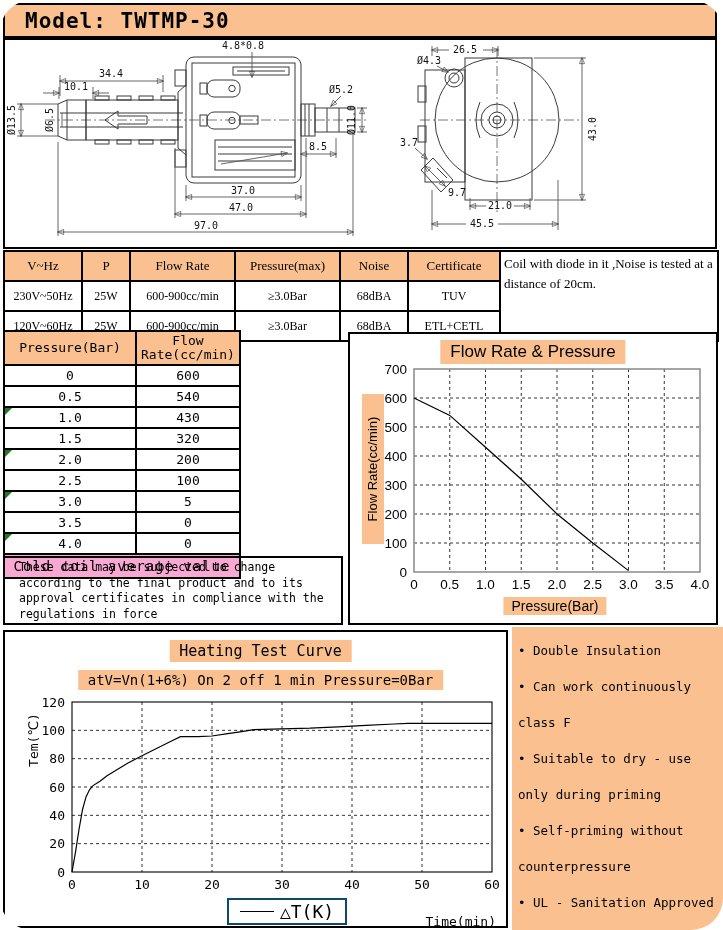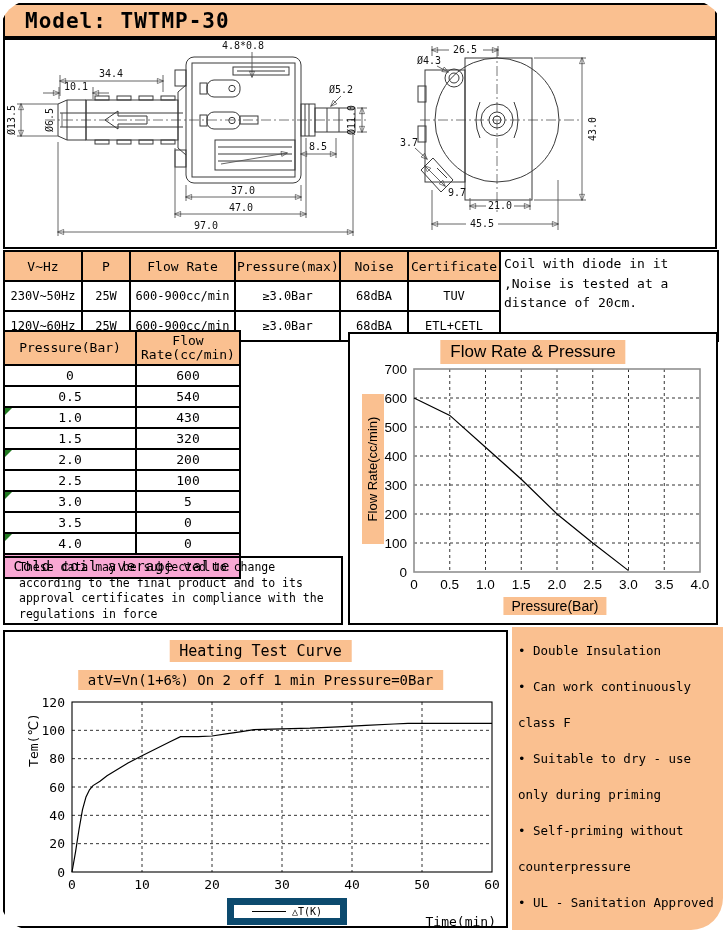--- a/index.html
+++ b/index.html
@@ -15,21 +15,21 @@
   
   .drawing-panel{position:absolute;left:3px;top:38px;width:714px;height:211px;box-sizing:border-box;
                  border:2px solid #000;background:#fff;}
   .dwg{position:absolute;left:0;top:0;}
   .dwg line,.dwg path,.dwg rect,.dwg circle,.dwg polyline{stroke:#3a3a3a;stroke-width:1;fill:none;}
   .dwg .d{stroke:#555;stroke-width:0.9;}
   .dwg .cl{stroke-dasharray:10,3,2,3;stroke-width:0.8;stroke:#555;}
   .dwg text{fill:#111;font:10px "DejaVu Sans Mono",monospace;stroke:none;}
 
   
-  .spec-wrap{position:absolute;left:3px;top:250px;width:624px;}
+  .spec-wrap{position:absolute;left:3px;top:250px;width:624px;font-family:Liberation Serif, serif;}
   table{border-collapse:collapse;}
   .spec-table{width:714px;table-layout:fixed;}
   .spec-table th,.spec-table td{border:2px solid #000;text-align:center;overflow:hidden;}
   .spec-table th{background:#FAC090;font-size:13px;font-weight:normal;height:26px;}
   .spec-table td{font-size:12px;height:26px;}
   .spec-table td.note-cell{text-align:left;vertical-align:top;padding:2px 3px;font-size:13px;line-height:1.5;}
 
   
   .pressure-table{position:absolute;left:3px;top:330px;width:236px;table-layout:fixed;}
   .pressure-table th,.pressure-table td{border:2px solid #000;text-align:center;font-weight:normal;}
@@ -51,21 +51,21 @@
   .heat-title{left:51%;top:8px;transform:translateX(-50%);font-size:15px;}
   .heat-sub{position:absolute;left:51%;top:38px;transform:translateX(-50%);padding:2px 10px;font-size:14px;white-space:nowrap;}
   .flow-ylabel{position:absolute;left:-52px;top:124px;width:150px;height:22px;line-height:22px;text-align:center;
                transform:rotate(-90deg);font-family:"Liberation Sans",sans-serif;font-size:13px;white-space:nowrap;}
   .flow-xlabel{position:absolute;left:56%;top:263px;transform:translateX(-50%);padding:1px 8px;
                font-family:"Liberation Sans",sans-serif;font-size:14px;white-space:nowrap;}
   .heat-ylabel{position:absolute;left:-16px;top:100px;width:90px;height:16px;line-height:16px;text-align:center;
                transform:rotate(-90deg);font-size:13px;white-space:nowrap;}
   .heat-xlabel{position:absolute;right:10px;top:254px;font-size:13px;margin-top:28px;}
   .legend-box{position:absolute;left:222px;top:266px;width:120px;height:27px;box-sizing:border-box;
-              border:7px solid #0c4a6e;display:flex;align-items:center;justify-content:center;gap:6px;font-size:10px;}
+              border:2px solid #0c4a6e;display:flex;align-items:center;justify-content:center;gap:6px;font-size:18px;}
   .legend-line{display:inline-block;width:34px;height:0;border-top:1.5px solid #000;}
   .chart-svg{position:absolute;left:0;top:0;}
   .chart-svg .grid{stroke:#333;stroke-width:1;}
   .chart-svg .frame{fill:none;}
   .chart-svg .curve{fill:none;stroke:#000;stroke-width:1.2;}
   .sans text{font-family:"Liberation Sans",sans-serif;font-size:13.5px;fill:#000;}
   .mono text{font-family:"DejaVu Sans Mono",monospace;font-size:13px;fill:#000;}
 
   
   .features-panel{position:absolute;left:512px;top:627px;width:211px;height:303px;box-sizing:border-box;

